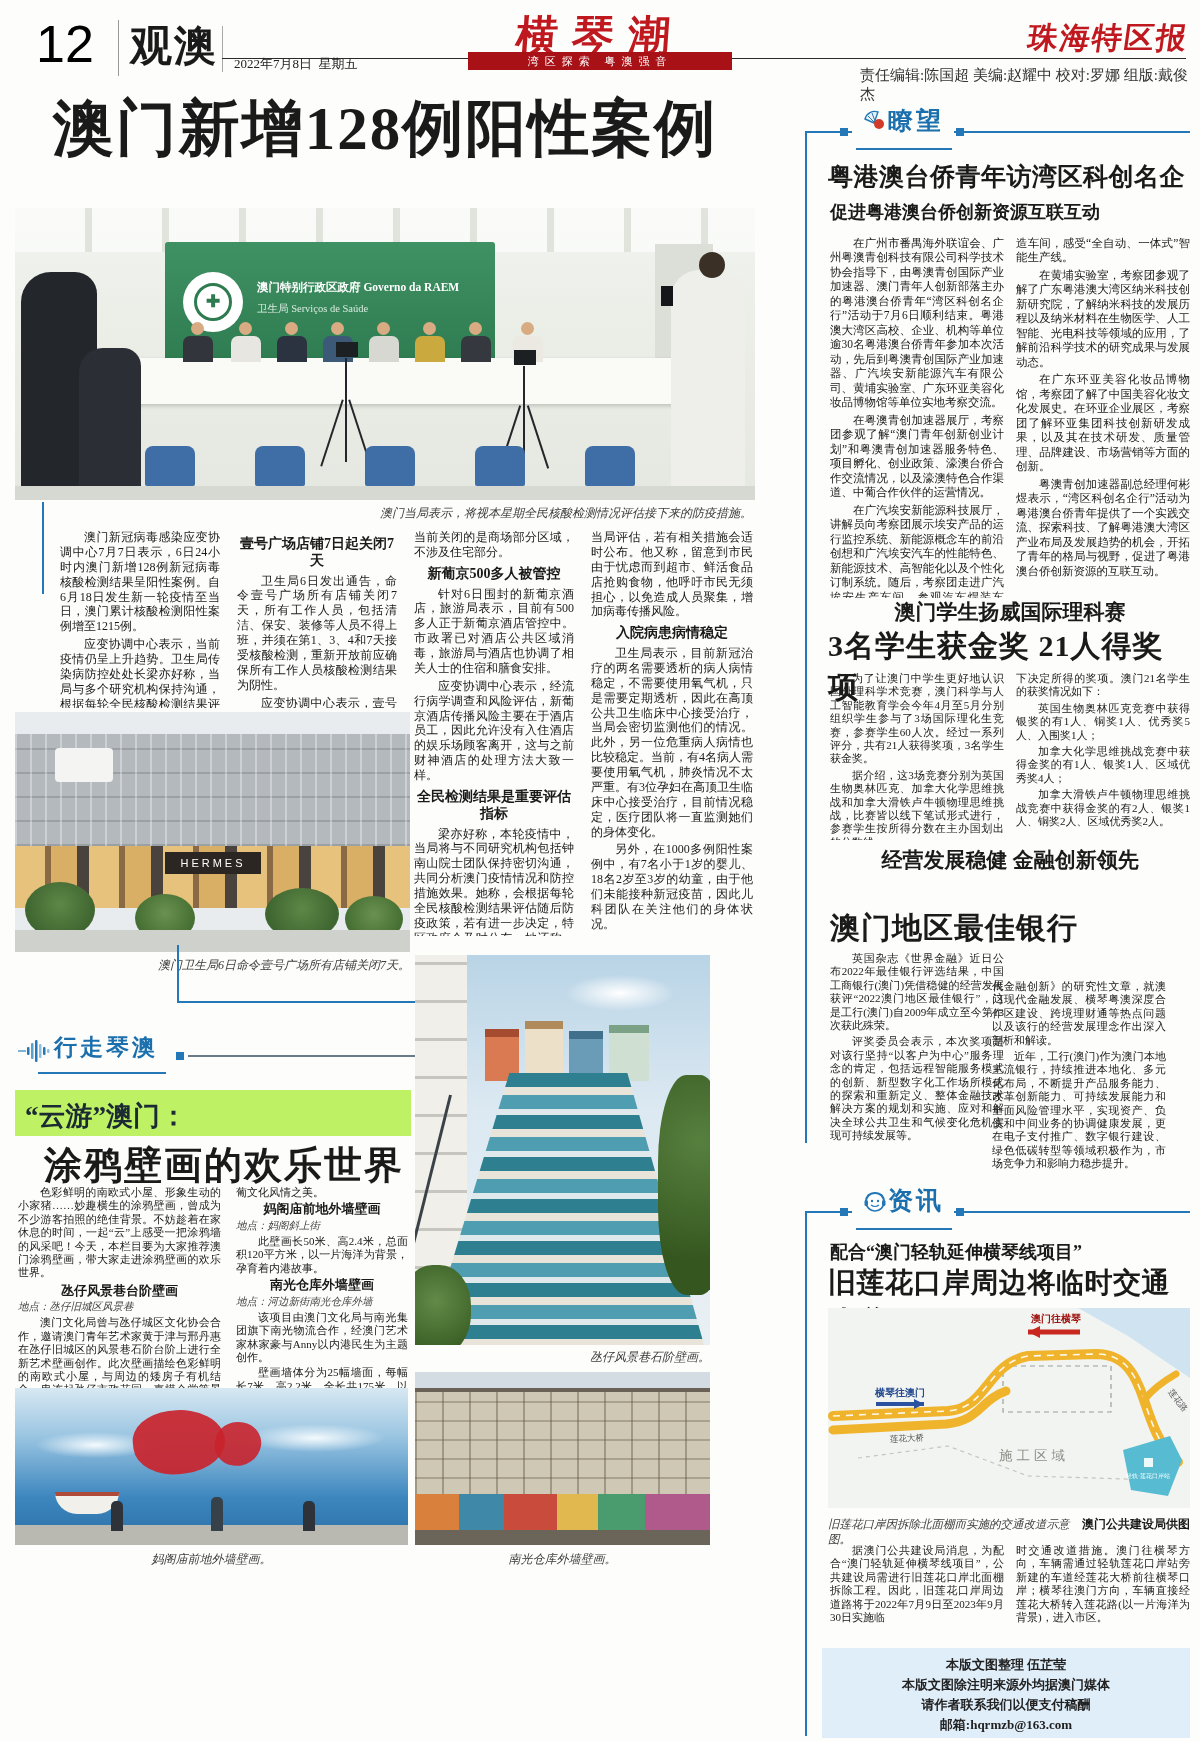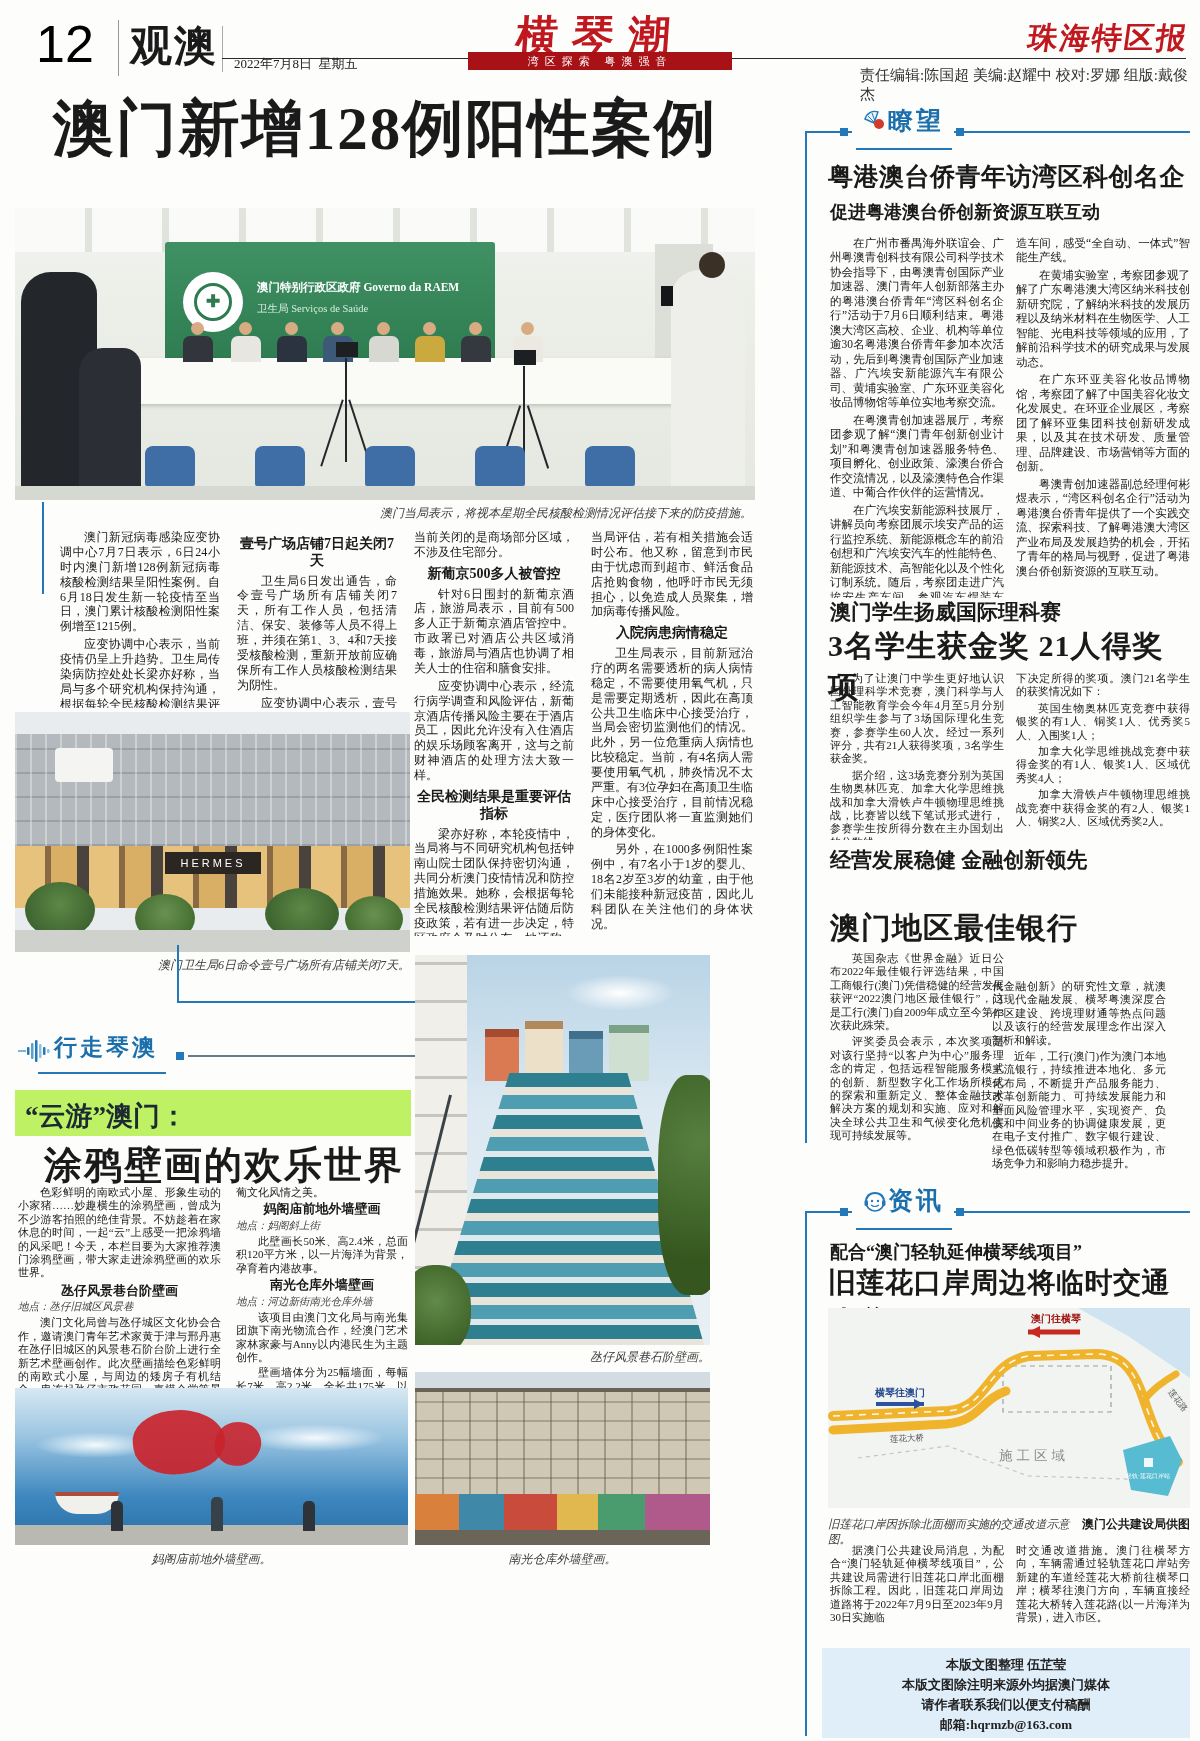--- a/index.html
+++ b/index.html
@@ -13,21 +13,21 @@
   .cap{font-style:italic;color:#3c3c3c;font-size:12px;line-height:1.3;}
   .loc{font-style:italic;color:#444;font-size:10.5px;margin:0 0 2px;text-indent:0;}
   .colbox{overflow:hidden;}
   .blue{background:#2478b8;}
   .badge-txt{font-weight:bold;color:#1b6fad;font-size:25px;letter-spacing:3px;font-family:"Liberation Sans",sans-serif;}
   .sq{width:8px;height:8px;background:#2478b8;}
   .fig{position:absolute;top:128px;width:30px;height:26px;border-radius:7px 7px 0 0;}
   .fig::before{content:"";position:absolute;top:-14px;left:8px;width:13px;height:13px;border-radius:50%;background:#d8ab83;}
   .chair{position:absolute;top:238px;width:50px;height:40px;background:#3f6da5;border-radius:8px 8px 2px 2px;}
   .hl-big{font-weight:900;text-align:center;letter-spacing:2px;}
-  .rk{font-weight:bold;font-size:21px;}
+  .rk{font-weight:bold;font-size:21px;text-align:center;}
   .rhl{font-weight:900;font-size:30px;letter-spacing:1px;}
 </style>
 </head>
 <body>
 
 <div class="page">
 
   <div class="abs" style="left:36px;top:14px;font-family:'Liberation Sans',sans-serif;font-size:52px;color:#000000;font-weight:400;">12</div>
   <div class="abs" style="left:118px;top:20px;width:1px;height:56px;background:#999;"></div>
   <div class="abs" style="left:130px;top:18px;font-size:42px;font-weight:bold;letter-spacing:2px;">观澳</div>

